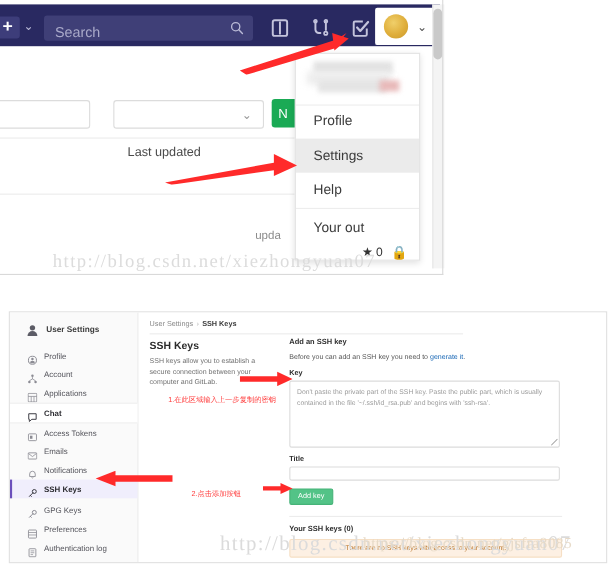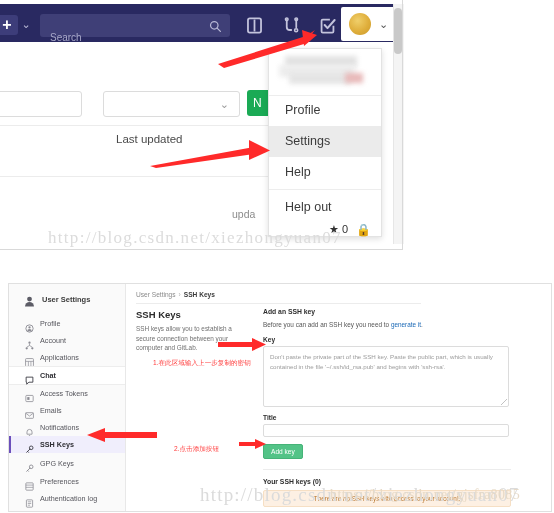--- a/index.html
+++ b/index.html
@@ -12,21 +12,21 @@
   .stage{position:absolute;left:0;top:0;width:554px;height:513px;}
 
   
   .top-panel{position:absolute;left:0;top:0;width:554px;height:258px;background:#fff;overflow:hidden;}
 
   .navbar{position:absolute;left:0;top:4px;width:400px;height:38px;background:#292961;}
   .nav-plus{position:absolute;left:-4px;top:11px;width:22px;height:20px;background:#3d3d7a;border-radius:3px;
     color:#fff;font-size:16px;font-weight:bold;line-height:19px;text-align:center;}
   .nav-plus-caret{position:absolute;left:20px;top:14px;width:12px;height:12px;color:#b9b9d6;font-size:11px;line-height:12px;text-align:center;}
   .nav-search{position:absolute;left:40px;top:10px;width:190px;height:23px;background:#3f3f77;border-radius:3px;}
-  .nav-search-text{position:absolute;left:10px;top:18px;font-size:10px;color:#a9a9c9;}
+  .nav-search-text{position:absolute;left:10px;top:8px;font-size:13px;color:#a9a9c9;}
   .nav-search-icon{position:absolute;right:8px;top:5px;width:13px;height:13px;}
   .nav-icon{position:absolute;top:12px;width:19px;height:19px;}
   .nav-icon svg{display:block;}
   .ico-issues{left:245px;}
   .ico-mr{left:282px;}
   .ico-todo{left:318px;}
   .nav-avatar-wrap{position:absolute;left:341px;top:3px;width:58px;height:34px;background:#fff;border-radius:2px;}
   .nav-avatar{position:absolute;left:8px;top:6px;width:22px;height:22px;border-radius:50%;
     background:radial-gradient(circle at 40% 35%, #f0cf6a 0%, #dfae3b 55%, #c9982a 100%);}
   .nav-avatar-caret{position:absolute;left:38px;top:11px;font-size:11px;color:#555;}
@@ -191,21 +191,21 @@
       <div class="dd-user">
         <div class="blur-a"></div>
         <div class="blur-b"></div>
         <div class="blur-c"></div>
         <div class="blur-d"></div>
       </div>
       <div class="dd-item dd-profile">Profile</div>
       <div class="dd-item dd-settings">Settings</div>
       <div class="dd-item dd-help">Help</div>
       <div class="dd-sep"></div>
-      <div class="dd-item dd-signout">Help out</div>
+      <div class="dd-item dd-signout">Your out</div>
     </div>
 
     <div class="scroll-gutter"></div>
     <div class="scroll-thumb"></div>
 
     <div class="star-row">
       <span class="star-glyph">★</span><span class="star-count">0</span>
     </div>
     <div class="lock-glyph">🔒</div>
 

